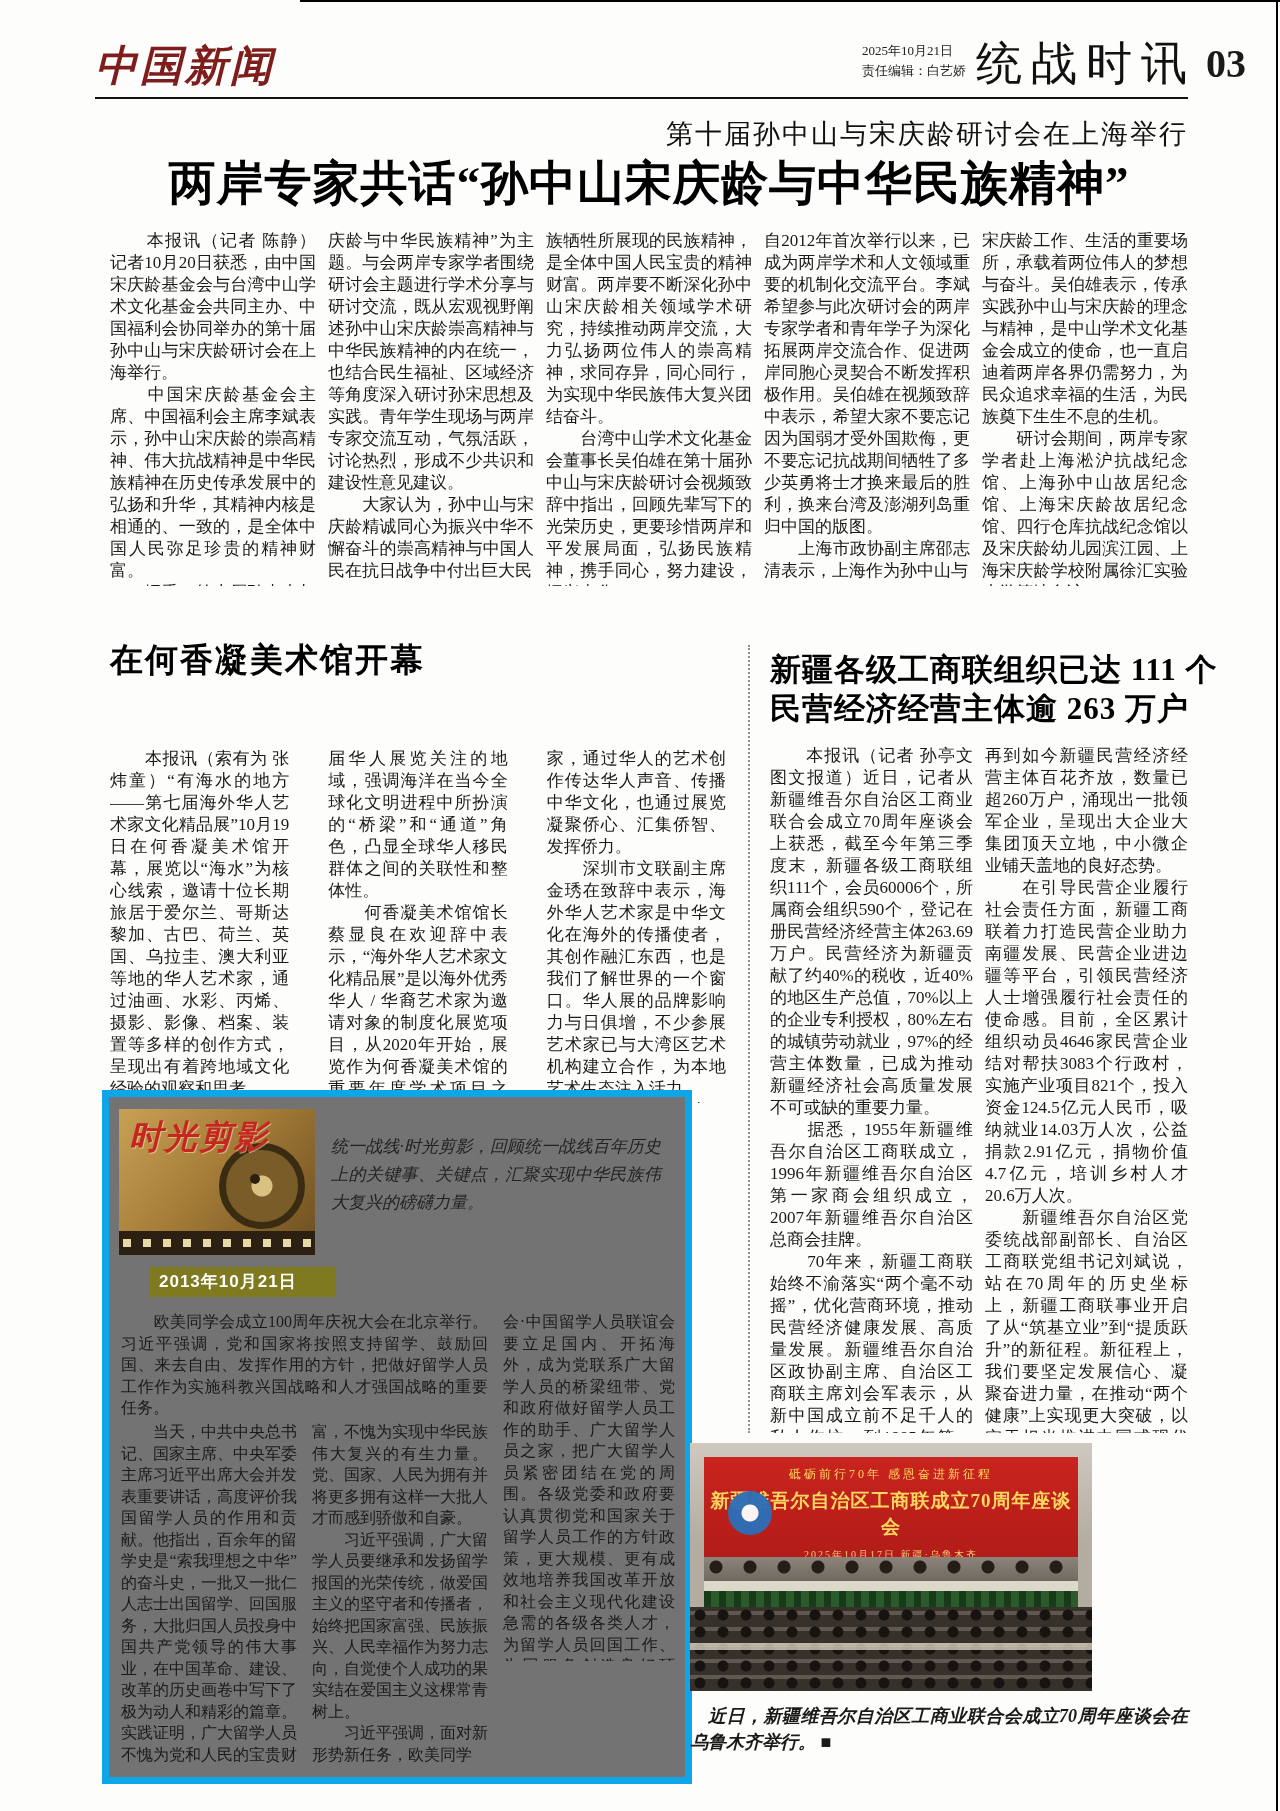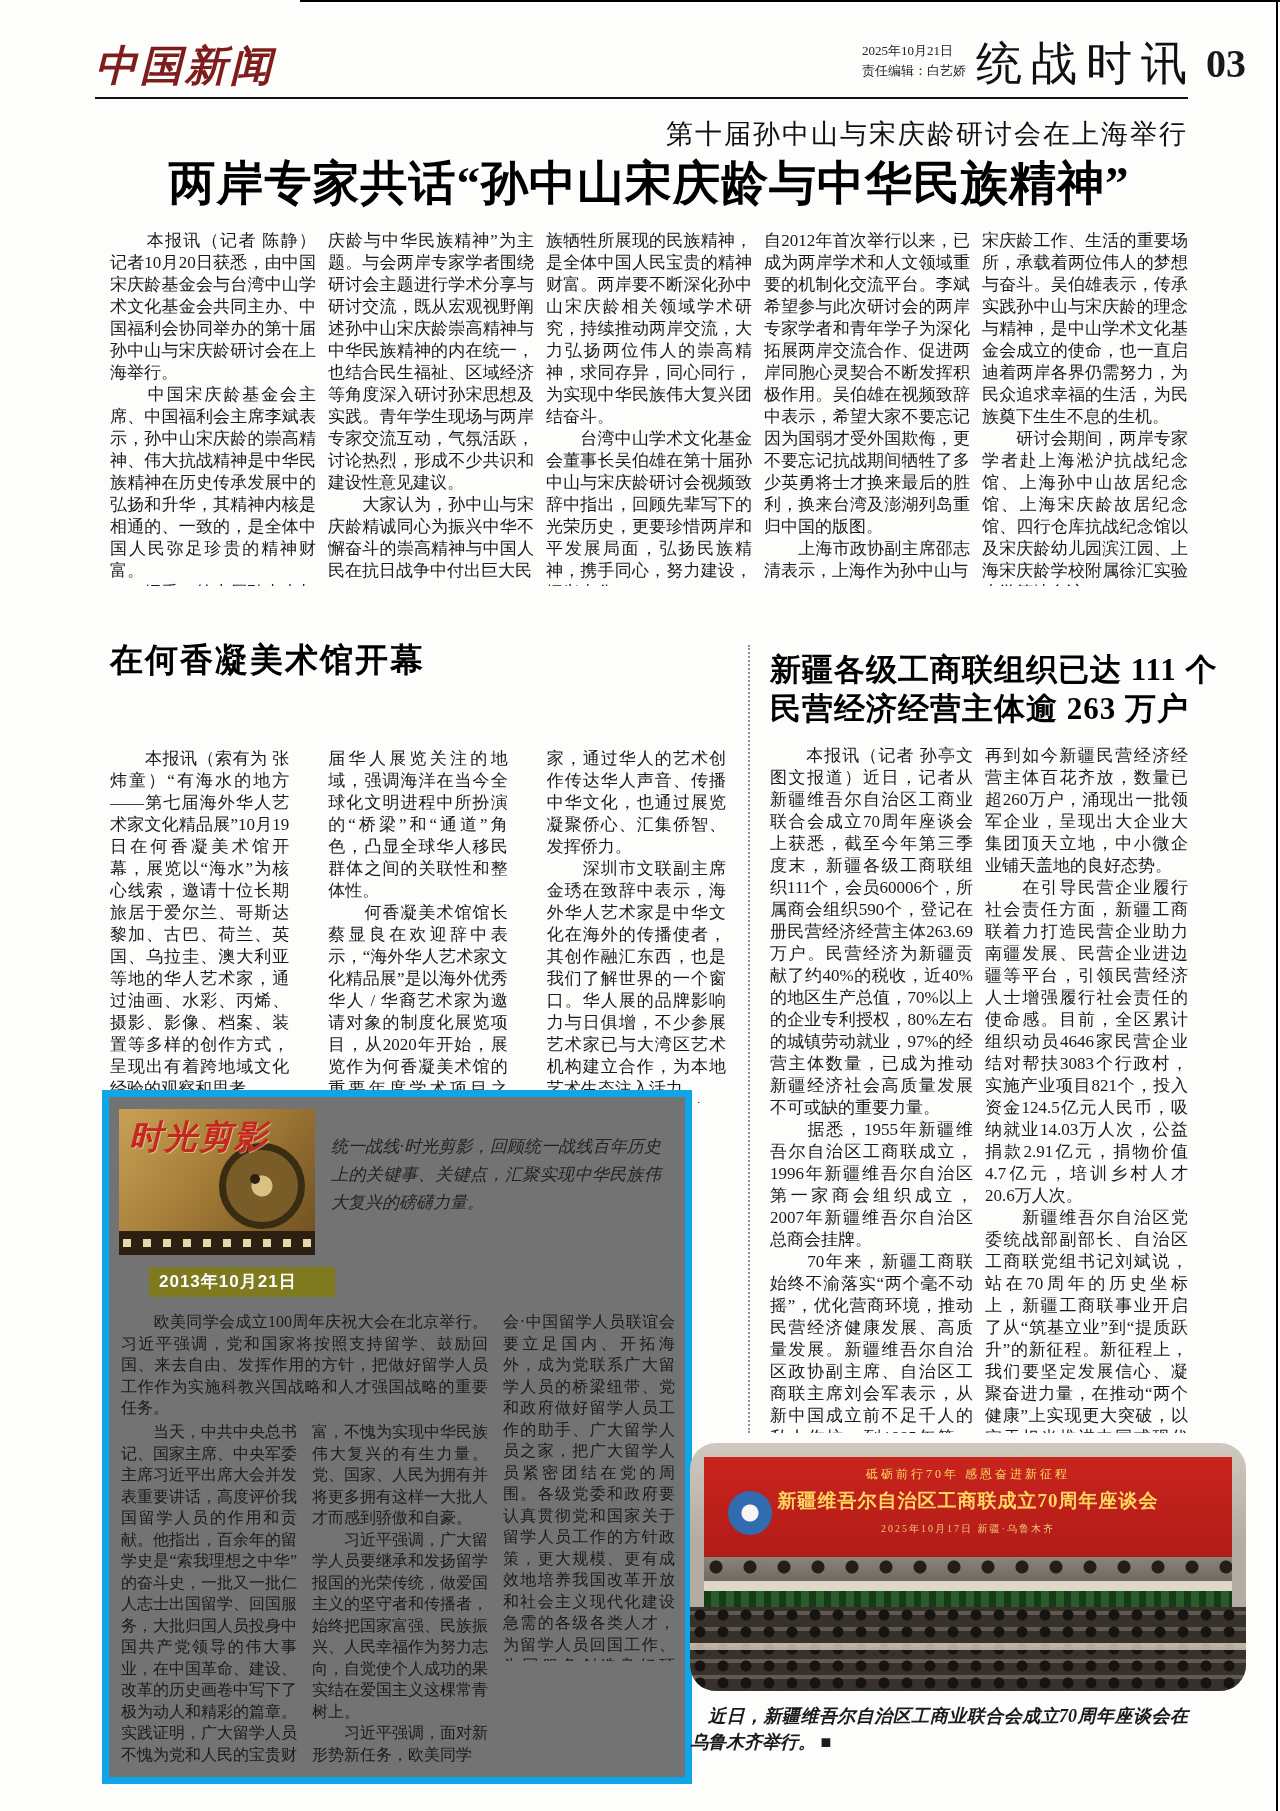--- a/index.html
+++ b/index.html
@@ -65,22 +65,22 @@
               letter-spacing:1px;font-family:"Liberation Sans",sans-serif;margin-left:28px;}
   .retro-lead{position:absolute;left:12px;top:214px;width:367px;font-size:16px;line-height:21.5px;
               text-align:justify;}
   .rcol{position:absolute;font-size:16px;line-height:21.5px;text-align:justify;white-space:pre-line;
         overflow:hidden;}
   .rcol1{left:12px;top:324px;width:176px;height:346px;}
   .rcol2{left:203px;top:324px;width:176px;height:346px;}
   .rcol3{left:394px;top:214px;width:172px;height:350px;}
 
   
-  .photo{position:absolute;left:690px;top:1443px;width:556px;height:248px;overflow:hidden;
-         background:linear-gradient(#cfc9c0,#b3aca0 40%);border-radius:26px;}
+  .photo{position:absolute;left:690px;top:1443px;width:402px;height:248px;overflow:hidden;
+         background:linear-gradient(#cfc9c0,#b3aca0 40%);}
   .banner{position:absolute;left:14px;right:14px;top:14px;height:100px;
           background:linear-gradient(#c9241e,#b21c18);text-align:center;color:#ffd75e;}
   .banner-top{margin-top:9px;font-size:12px;letter-spacing:3px;}
   .banner-main{margin-top:5px;font-size:19px;font-weight:bold;letter-spacing:1px;}
   .banner-sub{margin-top:8px;font-size:10px;color:#f3c778;letter-spacing:2px;}
   .emblem{position:absolute;left:24px;top:34px;width:44px;height:44px;border-radius:50%;
           background:radial-gradient(circle,#ffffff 0 8px,#2a6fb8 9px 100%);opacity:.95;}
   .speakers{position:absolute;left:14px;right:14px;top:114px;height:26px;
      background:linear-gradient(#8c847a,#6e675e);}
   .speakers:before{content:"";position:absolute;inset:0;

